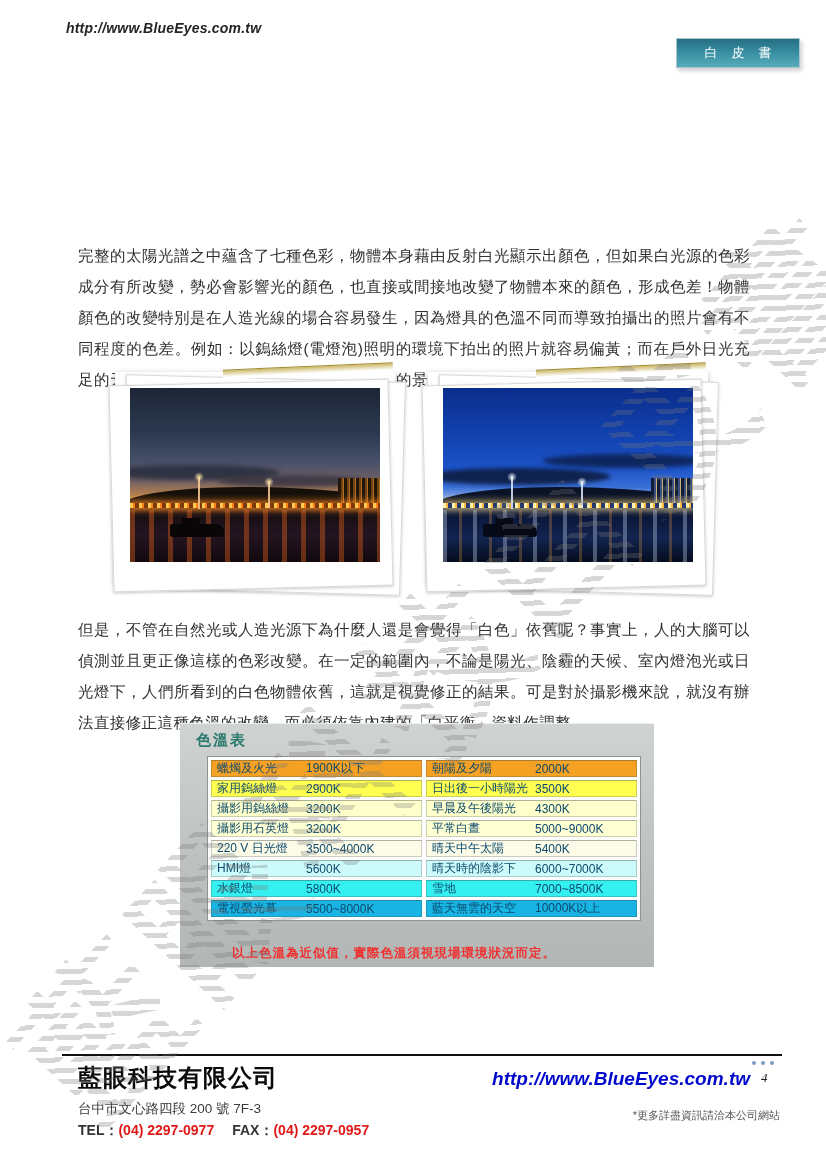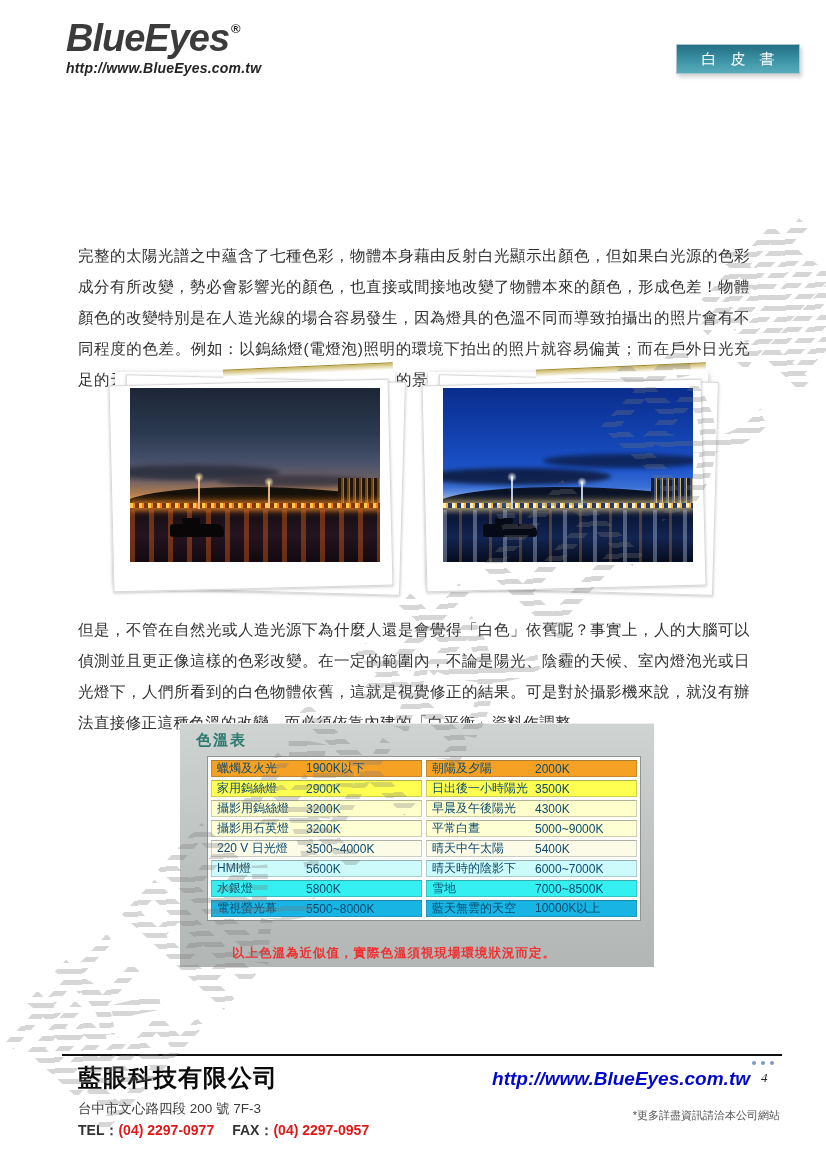--- a/index.html
+++ b/index.html
@@ -4,24 +4,24 @@
 <style>
   html,body{margin:0;padding:0;background:#ffffff;}
   .page{position:relative;width:826px;height:1169px;background:#fff;overflow:hidden;
         font-family:"Liberation Sans","DejaVu Sans",sans-serif;color:#2e2e2e;}
 
   
   .logo-wrap{position:absolute;left:66px;top:18px;}
   .logo-text{font-size:38px;font-weight:800;font-style:italic;color:#3b3b3b;letter-spacing:-1px;line-height:40px;}
   .logo-reg{font-size:13px;font-weight:700;vertical-align:18px;margin-left:2px;}
   .logo-url{font-size:14px;font-weight:700;font-style:italic;color:#242424;margin-top:2px;letter-spacing:0.2px;}
-  .badge{position:absolute;right:26px;top:44px;width:122px;height:28px;
+  .badge{position:absolute;right:26px;top:38px;width:122px;height:28px;
          background:linear-gradient(180deg,#246e82 0%,#3c93a6 55%,#58abb9 100%);
          border:1px solid #aac7cf;box-shadow:2px 3px 4px rgba(0,0,0,0.18);
-         color:#fff;font-size:15px;letter-spacing:14px;text-indent:14px;
+         color:#fff;font-size:13px;letter-spacing:14px;text-indent:14px;
          display:flex;align-items:center;justify-content:center;text-align:center;}
 
   
   .title{position:absolute;left:78px;top:98px;color:#141414;}
   .t-zh{font-size:27px;font-weight:800;}
   .t-en{font-size:25px;font-weight:400;}
 
   
   .para{position:absolute;left:78px;width:672px;font-size:15.5px;line-height:31px;
         text-align:justify;color:#303030;letter-spacing:0.4px;}
@@ -126,23 +126,20 @@
   .f-dots i{width:4px;height:4px;border-radius:50%;background:#7d9cc0;display:block;}
   .f-page{position:absolute;left:761px;top:1070px;font-size:13px;font-style:italic;color:#222;
           font-family:"Liberation Serif","DejaVu Serif",serif;}
 </style>
 </head>
 <body>
 
 <div class="page">
 
   <div class="logo-wrap">
-    <div>
-      <span class="logo-text">BlueEyes</span><span class="logo-reg">®</span>
-    </div>
     <div class="logo-url">http://www.BlueEyes.com.tw</div>
   </div>
   <div class="badge">白皮書</div>
 
 
   <p class="para p2">完整的太陽光譜之中蘊含了七種色彩，物體本身藉由反射白光顯示出顏色，但如果白光源的色彩成分有所改變，勢必會影響光的顏色，也直接或間接地改變了物體本來的顏色，形成色差！物體顏色的改變特別是在人造光線的場合容易發生，因為燈具的色溫不同而導致拍攝出的照片會有不同程度的色差。例如：以鎢絲燈(電燈泡)照明的環境下拍出的照片就容易偏黃；而在戶外日光充足的天空下，則容易帶有藍色色調，拍攝出來的景物也會偏藍。</p>
   <p class="para p3">但是，不管在自然光或人造光源下為什麼人還是會覺得「白色」依舊呢？事實上，人的大腦可以偵測並且更正像這樣的色彩改變。在一定的範圍內，不論是陽光、陰霾的天候、室內燈泡光或日光燈下，人們所看到的白色物體依舊，這就是視覺修正的結果。可是對於攝影機來說，就沒有辦法直接修正這種色溫的改變，而必須依靠內建的「白平衡」資料作調整。</p>
 
   <div class="photo-frame pf-left">
     <div class="sheet a"></div>

